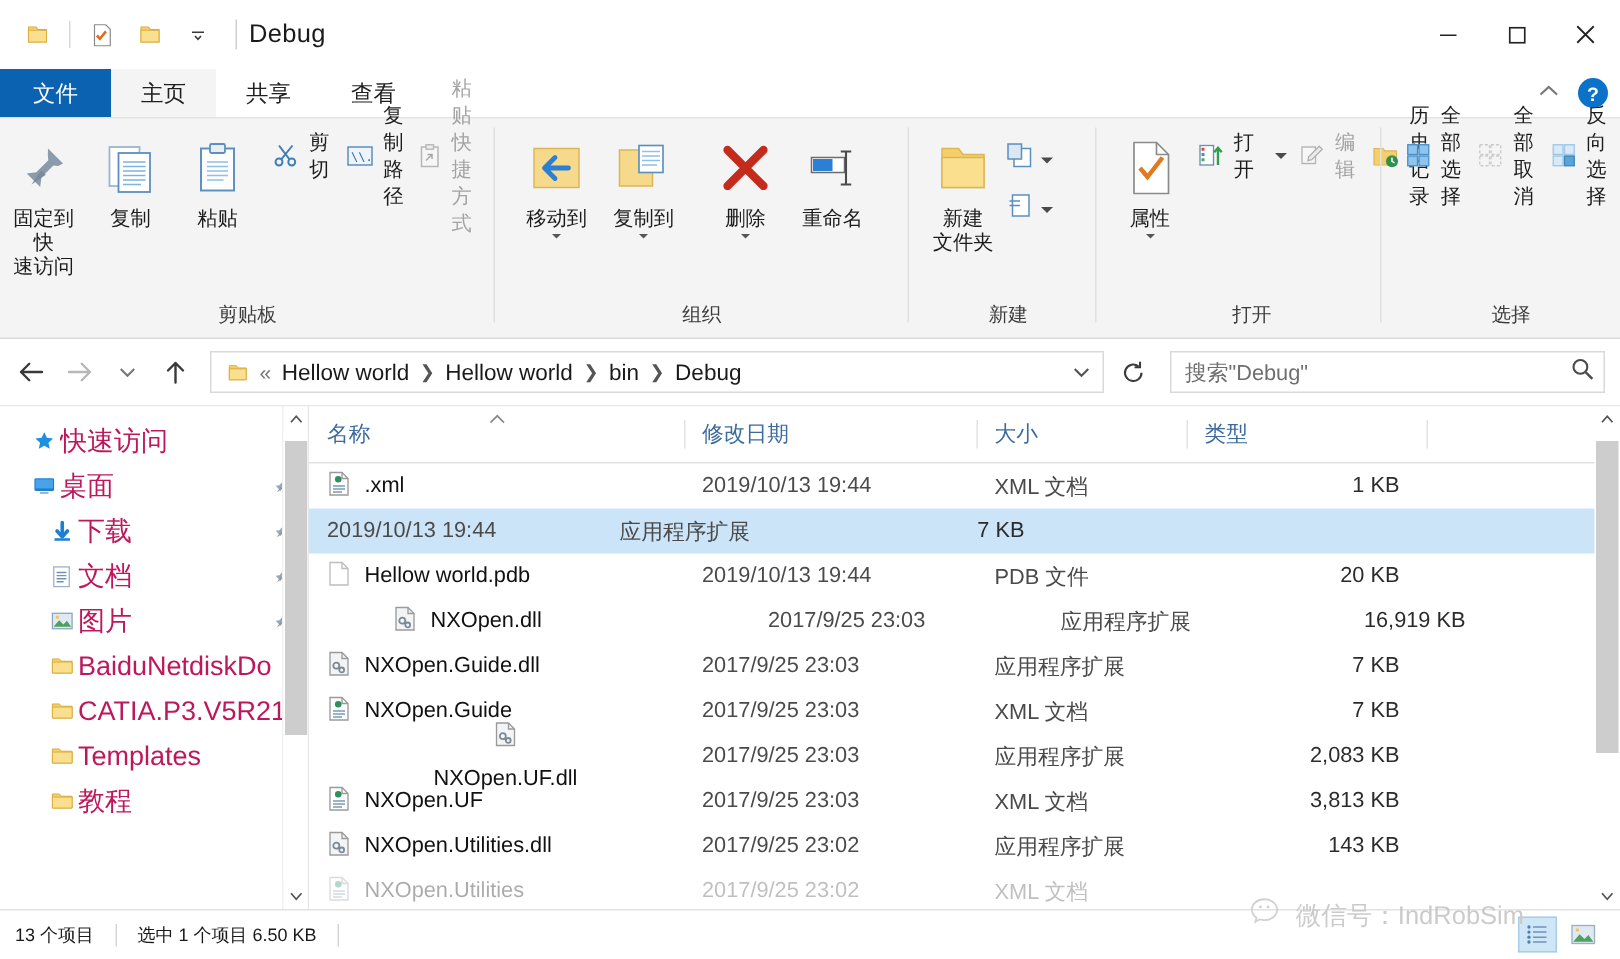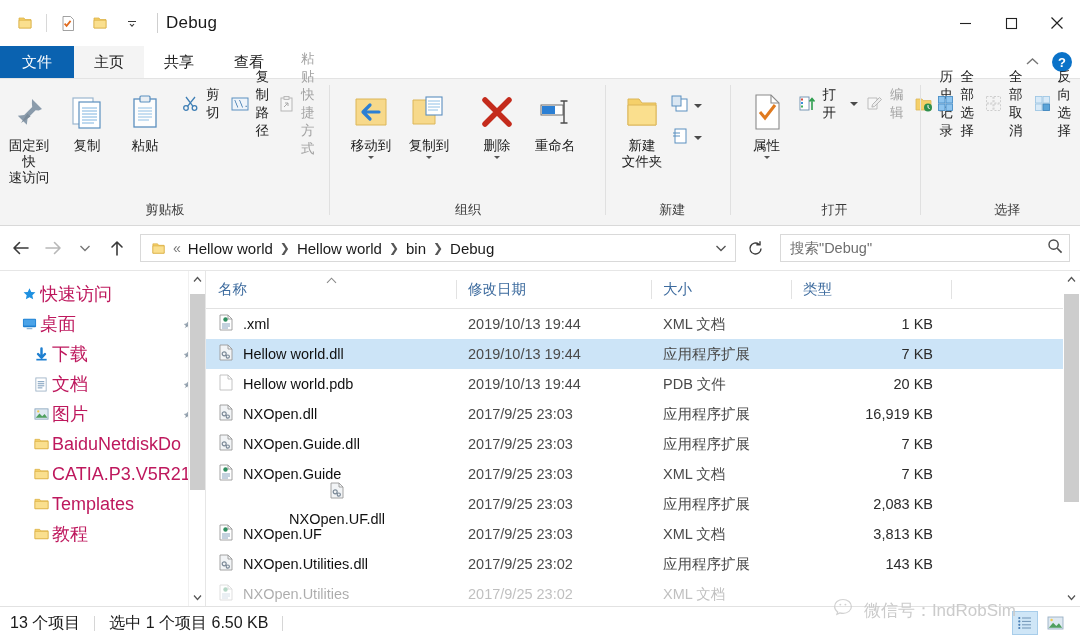--- a/index.html
+++ b/index.html
@@ -99,21 +99,21 @@
   .row.faded { opacity:.35; }
 
   .fp-scroll { position:absolute; right:0; top:0; bottom:0; width:17px; display:flex; flex-direction:column; align-items:center; background:#fff;}
   .fp-arrow { height:17px; width:17px; display:flex; align-items:center; justify-content:center; }
   .fp-track { flex:1; width:17px; position:relative; }
   .fp-thumb { position:absolute; left:1px; width:15px; background:#cdcdcd; }
 
   
   .statusbar { height:33px; background:#fff; border-top:1px solid #e2e2e2; display:flex; align-items:center;
                padding:0 4px 0 10px; flex:0 0 auto; position:relative; }
-  .st-text { font-size:16px; color:#1a1a1a; padding-right:14px; position:relative; }
+  .st-text { font-size:12px; color:#1a1a1a; padding-right:14px; position:relative; }
   .st-sep { width:1px; height:15px; background:#d6d6d6; margin-right:14px;}
   .viewbtns { margin-left:auto; display:flex; align-items:center; gap:4px; padding-right:8px; }
   .viewbtn { width:26px; height:24px; display:flex; align-items:center; justify-content:center; }
   .viewbtn.on { background:#cfe6f7; border:1px solid #a8cdea; }
 
   
   .watermark { position:absolute; right:64px; bottom:16px; display:flex; align-items:center; gap:6px;
                font-size:17px; color:#c9c9c9; pointer-events:none; white-space:nowrap; z-index:5; opacity:.95; }
 </style>
 </head>
@@ -681,33 +681,20 @@
                 </svg>
             </span>
             <span>.xml</span>
           </div>
           <div class="cell-date" style="width:195px;">2019/10/13 19:44</div>
           <div class="cell-type" style="width:160px;">XML 文档</div>
           <div class="cell-size" style="width:140px;">1 KB</div>
         </div>
 
         <div class="row sel">
-          <div class="cell-name" style="width:250px;">
-            <span>
-              <svg width="16" height="17" viewBox="0 0 16 17">
-                  <path d="M2 1h8l4 4v11H2z" fill="#f2f4f6" stroke="#9a9a9a" stroke-width=".9"></path>
-                  <path d="M10 1v4h4" fill="none" stroke="#9a9a9a" stroke-width=".9"></path>
-                  <g fill="none" stroke="#7c8a98" stroke-width="1.2">
-                    <circle cx="6.2" cy="9.8" r="2"></circle>
-                    <circle cx="9.8" cy="12.6" r="1.6"></circle>
-                  </g>
-                </svg>
-            </span>
-            <span>Hellow world.dll</span>
-          </div>
           <div class="cell-date" style="width:195px;">2019/10/13 19:44</div>
           <div class="cell-type" style="width:160px;">应用程序扩展</div>
           <div class="cell-size" style="width:140px;">7 KB</div>
         </div>
 
         <div class="row">
           <div class="cell-name" style="width:250px;">
             <span>
               <svg width="16" height="17" viewBox="0 0 16 17">
                   <path d="M2 1h8l4 4v11H2z" fill="#fff" stroke="#bdbdbd" stroke-width=".9"></path>
@@ -715,21 +702,21 @@
                 </svg>
             </span>
             <span>Hellow world.pdb</span>
           </div>
           <div class="cell-date" style="width:195px;">2019/10/13 19:44</div>
           <div class="cell-type" style="width:160px;">PDB 文件</div>
           <div class="cell-size" style="width:140px;">20 KB</div>
         </div>
 
         <div class="row">
-          <div class="cell-name" style="width:250px;">
+          <div class="cell-name" style="width:250px;margin-left:44px;">
             <span>
               <svg width="16" height="17" viewBox="0 0 16 17">
                   <path d="M2 1h8l4 4v11H2z" fill="#f2f4f6" stroke="#9a9a9a" stroke-width=".9"></path>
                   <path d="M10 1v4h4" fill="none" stroke="#9a9a9a" stroke-width=".9"></path>
                   <g fill="none" stroke="#7c8a98" stroke-width="1.2">
                     <circle cx="6.2" cy="9.8" r="2"></circle>
                     <circle cx="9.8" cy="12.6" r="1.6"></circle>
                   </g>
                 </svg>
             </span>

